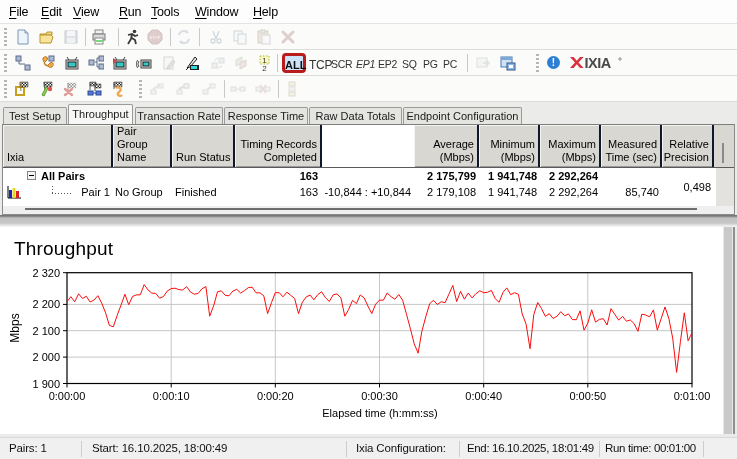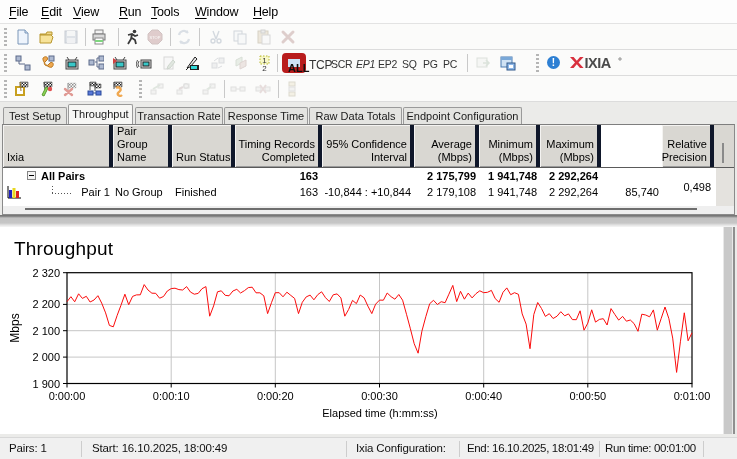--- a/index.html
+++ b/index.html
@@ -20,21 +20,21 @@
 .dis{opacity:0.35;filter:saturate(0.45);}
 
 #tabstrip{left:0;top:102px;width:737px;height:22px;background:#ebebe9;}
 .tab{position:absolute;bottom:0;height:17px;background:#e4e4e1;border:1px solid #9a9a9a;border-bottom:none;
  border-radius:2px 2px 0 0;font-size:11px;color:#1a1a1a;text-align:center;line-height:16px;}
 .tab.active{height:20px;background:#f7f7f5;line-height:19px;z-index:3;}
 
 #tablepanel{left:2px;top:124px;width:733px;height:91px;background:#fff;
  border:1px solid #8a8a8a;border-top:1px solid #7e7e7e;}
 .hcell{position:absolute;top:0;height:42px;background:#d9d7d2;
- border-right:4px solid #0f172a;box-shadow:inset 1px 1px 0 #f4f3f1, inset -0px -1px 0 #9a9a9a;
+ border-right:2px solid #0f172a;box-shadow:inset 1px 1px 0 #f4f3f1, inset -0px -1px 0 #9a9a9a;
  font-size:11px;color:#000;padding:2px 3px;line-height:13px;}
 .hdrR{text-align:right;position:absolute;right:3px;bottom:3px;line-height:13px;}
 .hdrL{position:absolute;left:4px;bottom:3px;line-height:13px;}
 .cellR{position:absolute;font-size:11px;color:#000;text-align:right;}
 .cellL{position:absolute;font-size:11px;color:#000;}
 
 #chartpanel{left:0;top:227px;width:723px;height:207px;background:#fff;}
 #chscroll{left:723px;top:227px;width:10px;height:207px;background:#c9c9c9;border-left:1px solid #e8e8e8;border-right:1px solid #e8e8e8;}
 #chedge{left:733px;top:227px;width:2px;height:207px;background:#8f8f8f;}
 
@@ -160,21 +160,21 @@
       <span class="ticon dis" style="left:233px;top:5px"><svg width="16" height="16" viewBox="0 0 16 16">
           <path d="M3 11V5l6-3v6z" fill="#b9dcb0" stroke="#8ab080"></path>
           <path d="M13 5v6l-6 3V8z" fill="#e8b8a8" stroke="#c08878"></path>
         </svg></span>
       <span class="ticon" style="left:257px;top:5px"><svg width="16" height="16" viewBox="0 0 16 16">
           <rect x="3" y="1" width="9" height="8" fill="#f8f8c8" stroke="#b8b830" stroke-dasharray="1.5 1.5"></rect>
           <text x="7.5" y="8" font-size="8" text-anchor="middle" fill="#333" font-family="Liberation Sans">1</text>
           <text x="7.5" y="15.5" font-size="8" text-anchor="middle" fill="#333" font-family="Liberation Sans">2</text>
         </svg></span>
       <span class="tsep" style="left:277px"></span>
-      <span style="position:absolute;left:282px;top:3px;width:24px;height:20px;background:#cde3f7;border:6px solid #b91c1c;border-radius:4px;font-size:11px;font-weight:bold;color:#111;text-align:right;line-height:19px;font-family:'Liberation Sans',sans-serif;">ALL</span>
+      <span style="position:absolute;left:282px;top:3px;width:24px;height:20px;background:#cde3f7;border:3px solid #b91c1c;border-radius:4px;font-size:11px;font-weight:bold;color:#111;text-align:right;line-height:19px;font-family:'Liberation Sans',sans-serif;">ALL</span>
       <span style="position:absolute;left:309px;top:8px;font-size:12px;letter-spacing:-0.3px;color:#333;">TCP</span>
       <span style="position:absolute;left:331px;top:8px;font-size:10.5px;letter-spacing:-0.3px;color:#333;">SCR</span>
       <span style="position:absolute;left:356px;top:8px;font-size:10.5px;letter-spacing:-0.3px;color:#333;font-style:italic;">EP1</span>
       <span style="position:absolute;left:378px;top:8px;font-size:10.5px;letter-spacing:-0.3px;color:#333;">EP2</span>
       <span style="position:absolute;left:402px;top:8px;font-size:10.5px;letter-spacing:-0.3px;color:#333;">SQ</span>
       <span style="position:absolute;left:423px;top:8px;font-size:10.5px;letter-spacing:-0.3px;color:#333;">PG</span>
       <span style="position:absolute;left:443px;top:8px;font-size:10.5px;letter-spacing:-0.3px;color:#333;">PC</span>
       <span class="tsep" style="left:467px"></span>
       <span class="ticon dis" style="left:475px;top:5px"><svg width="16" height="16" viewBox="0 0 16 16">
           <rect x="2" y="3" width="10" height="9" fill="#e9efe9" stroke="#9ab59a"></rect>
@@ -310,31 +310,31 @@
       </div>
       <div class="hcell" style="left:110px;width:59px">
         <span class="hdrL">Pair Group<br>Name</span>
       </div>
       <div class="hcell" style="left:169px;width:63px">
         <span class="hdrL">Run Status</span>
       </div>
       <div class="hcell" style="left:232px;width:87px">
         <span class="hdrR">Timing Records<br>Completed</span>
       </div>
-      <div class="hcell" style="left:319px;width:92px">
-        <span class="hdrR">95% Confidence<br>Interval</span>
-      </div>
       <div class="hcell" style="left:411px;width:65px">
         <span class="hdrR">Average<br>(Mbps)</span>
       </div>
       <div class="hcell" style="left:476px;width:61px">
         <span class="hdrR">Minimum<br>(Mbps)</span>
       </div>
       <div class="hcell" style="left:537px;width:61px">
         <span class="hdrR">Maximum<br>(Mbps)</span>
+      </div>
+      <div class="hcell" style="left:598px;width:61px">
+        <span class="hdrR">Measured<br>Time (sec)</span>
       </div>
       <div class="hcell" style="left:659px;width:52px">
         <span class="hdrR">Relative<br>Precision</span>
       </div>
       <div class="hcell" style="left:711px;width:20px;border-right:none;box-shadow:none;background:#d9d7d2"></div>
       <div class="abs" style="left:0;top:42px;width:731px;height:1px;background:#5a5a5a"></div>
       <div class="abs" style="left:0;top:43px;width:713px;height:38px;background:#fff"></div>
       <div class="abs" style="left:713px;top:43px;width:18px;height:46px;background:#e4e2de"></div>
       <div class="abs" style="left:719px;top:18px;width:2px;height:20px;background:#8a8a8a"></div>
       <div class="abs" style="left:24px;top:46px;width:9px;height:9px;background:#f4f4f4;border:1px solid #848484;">

